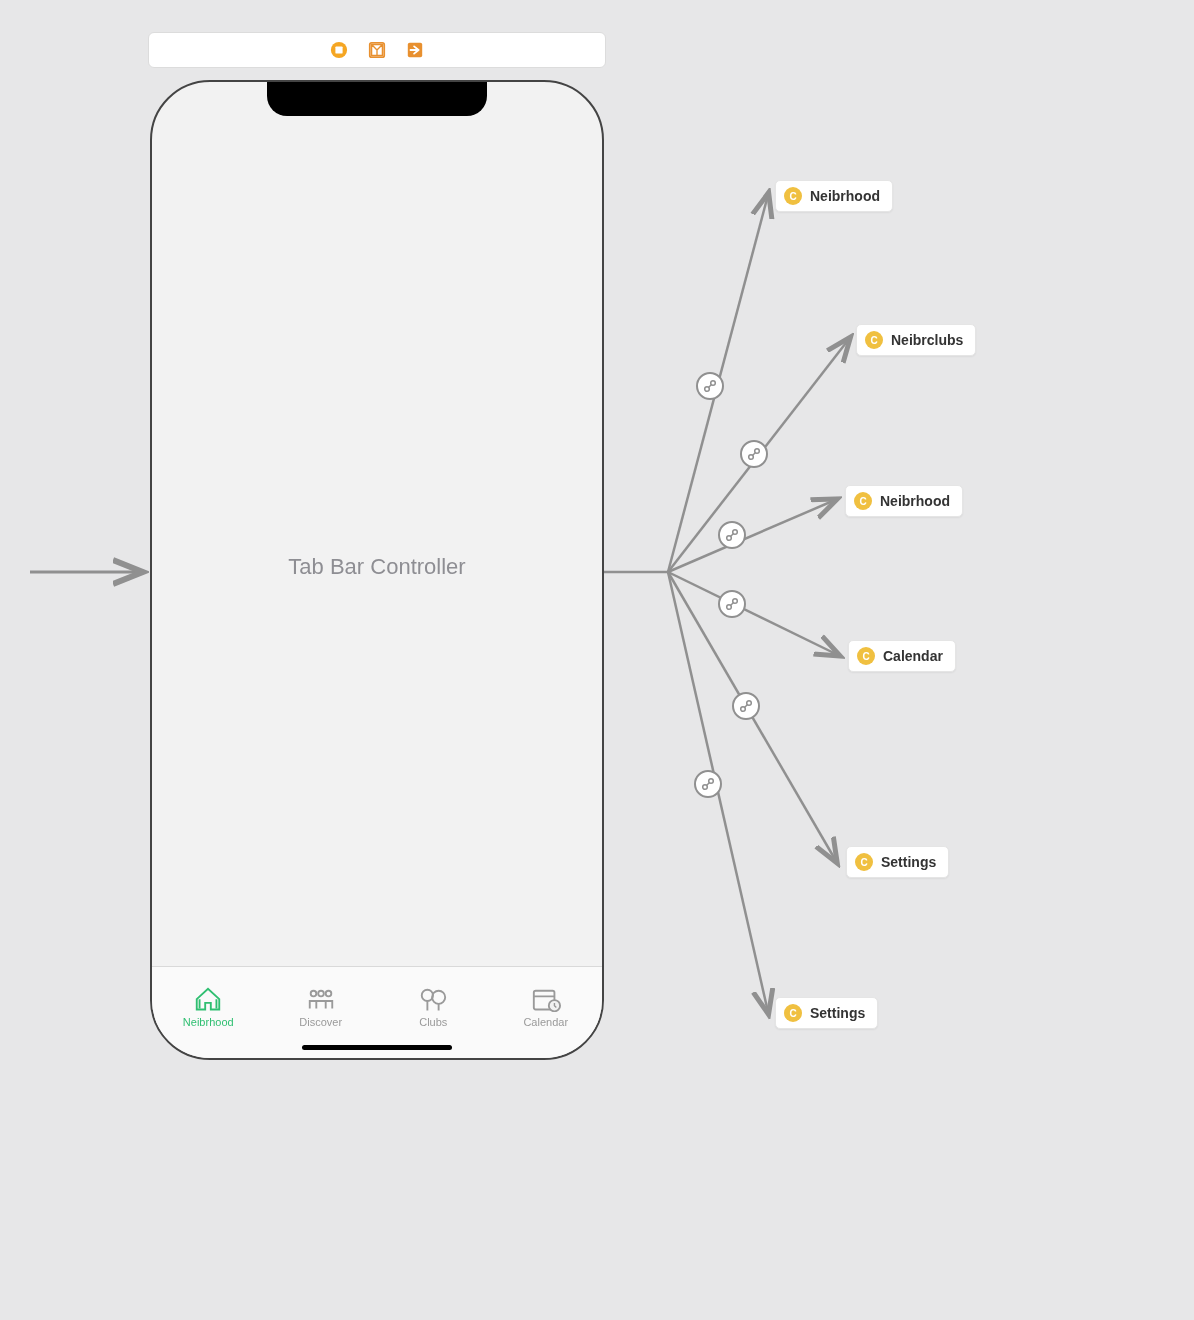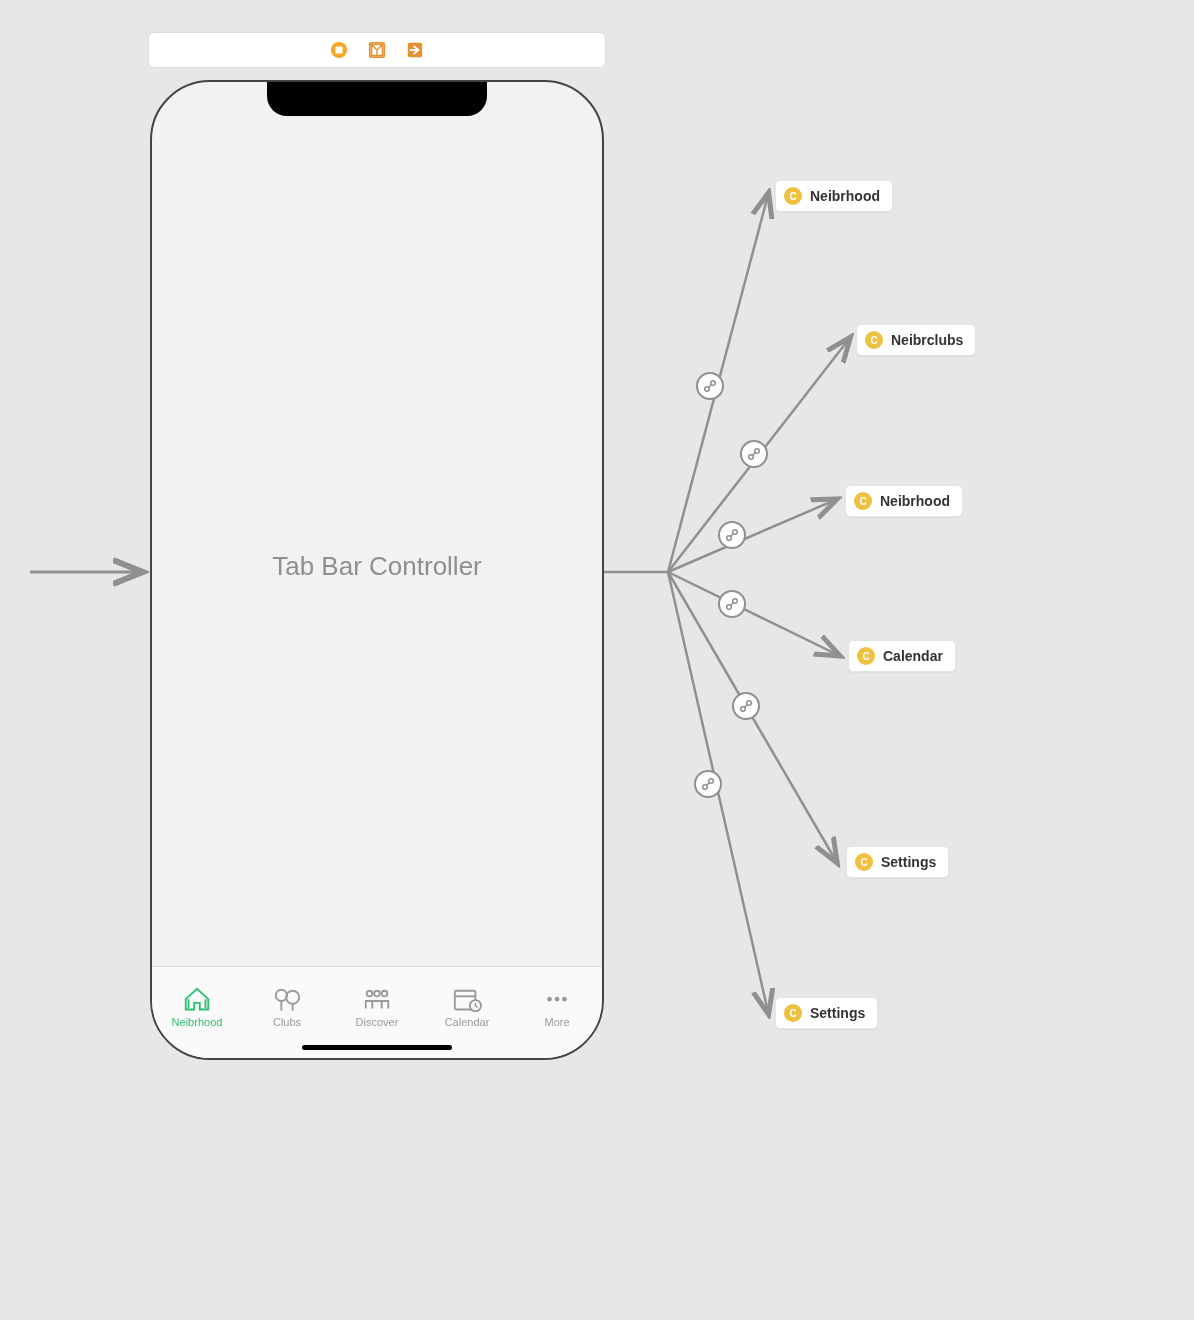--- a/index.html
+++ b/index.html
@@ -56,21 +56,21 @@
     height: 36px;
     background: #000;
     border-bottom-left-radius: 20px;
     border-bottom-right-radius: 20px;
   }
   .phone-title {
     position: absolute;
     top: 50%;
     left: 50%;
     transform: translate(-50%, -60%);
-    font-size: 26px;
+    font-size: 22px;
     color: #8e8e93;
     font-weight: 500;
     white-space: nowrap;
   }
   .tabbar {
     position: absolute;
     left: 0;
     right: 0;
     bottom: 0;
     height: 92px;
@@ -207,60 +207,50 @@
             <path d="M4 14 L16 3 L28 14 L28 25 L19 25 L19 18 L13 18 L13 25 L4 25 Z" fill="none" stroke="#2fbf71" stroke-width="2"></path>
             <path d="M7 24 L7 14" stroke="#2fbf71" stroke-width="2"></path>
             <path d="M25 24 L25 14" stroke="#2fbf71" stroke-width="2"></path>
           </svg>
       </span>
       <span class="tab-label">Neibrhood</span>
     </div>
     <div class="tab">
       <span class="tab-icon">
         <svg viewBox="0 0 32 28">
-            <circle cx="10" cy="10" r="6" fill="none" stroke="#9a9a9a" stroke-width="2"></circle>
-            <circle cx="22" cy="12" r="7" fill="none" stroke="#9a9a9a" stroke-width="2"></circle>
-            <path d="M10 16 L10 26 M22 19 L22 26" stroke="#9a9a9a" stroke-width="2"></path>
-          </svg>
-      </span>
-      <span class="tab-label">Clubs</span>
-    </div>
-    <div class="tab">
-      <span class="tab-icon">
-        <svg viewBox="0 0 32 28">
             <circle cx="8" cy="8" r="3" fill="none" stroke="#9a9a9a" stroke-width="2"></circle>
             <circle cx="16" cy="8" r="3" fill="none" stroke="#9a9a9a" stroke-width="2"></circle>
             <circle cx="24" cy="8" r="3" fill="none" stroke="#9a9a9a" stroke-width="2"></circle>
             <path d="M4 24 L4 16 L28 16 L28 24" fill="none" stroke="#9a9a9a" stroke-width="2"></path>
             <path d="M11 16 L11 24 M21 16 L21 24" stroke="#9a9a9a" stroke-width="2"></path>
           </svg>
       </span>
       <span class="tab-label">Discover</span>
     </div>
     <div class="tab">
       <span class="tab-icon">
         <svg viewBox="0 0 32 28">
+            <circle cx="10" cy="10" r="6" fill="none" stroke="#9a9a9a" stroke-width="2"></circle>
+            <circle cx="22" cy="12" r="7" fill="none" stroke="#9a9a9a" stroke-width="2"></circle>
+            <path d="M10 16 L10 26 M22 19 L22 26" stroke="#9a9a9a" stroke-width="2"></path>
+          </svg>
+      </span>
+      <span class="tab-label">Clubs</span>
+    </div>
+    <div class="tab">
+      <span class="tab-icon">
+        <svg viewBox="0 0 32 28">
             <rect x="3" y="5" width="22" height="20" rx="2" fill="none" stroke="#9a9a9a" stroke-width="2"></rect>
             <path d="M3 11 L25 11" stroke="#9a9a9a" stroke-width="2"></path>
             <circle cx="25" cy="21" r="6" fill="#f2f2f2" stroke="#9a9a9a" stroke-width="2"></circle>
             <path d="M25 18 L25 21 L27 23" stroke="#9a9a9a" stroke-width="1.5" fill="none"></path>
           </svg>
       </span>
       <span class="tab-label">Calendar</span>
     </div>
-    <div class="tab">
-      <span class="tab-icon">
-        <svg viewBox="0 0 32 28">
-            <circle cx="8" cy="14" r="2.5" fill="#9a9a9a"></circle>
-            <circle cx="16" cy="14" r="2.5" fill="#9a9a9a"></circle>
-            <circle cx="24" cy="14" r="2.5" fill="#9a9a9a"></circle>
-          </svg>
-      </span>
-      <span class="tab-label">More</span>
-    </div>
   </div>
   <div class="home-indicator"></div>
 </div>
 
 <div class="conn-dot" style="left:696px; top:372px;">
   <svg viewBox="0 0 14 14">
       <circle cx="4" cy="10" r="2.3" fill="none" stroke="#909090" stroke-width="1.5"></circle>
       <circle cx="10" cy="4" r="2.3" fill="none" stroke="#909090" stroke-width="1.5"></circle>
       <line x1="5.5" y1="8.5" x2="8.5" y2="5.5" stroke="#909090" stroke-width="1.5"></line>
     </svg>

